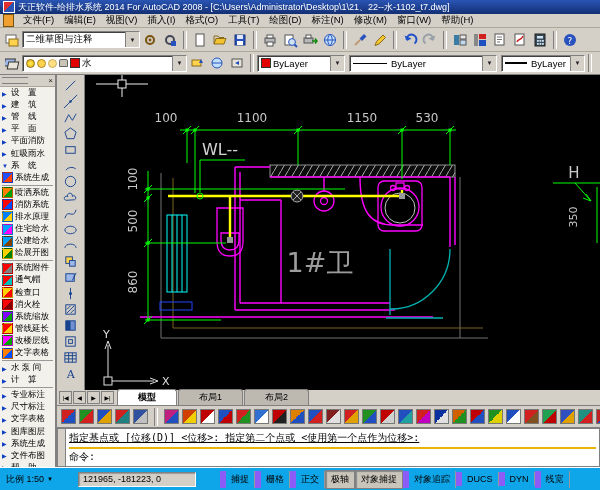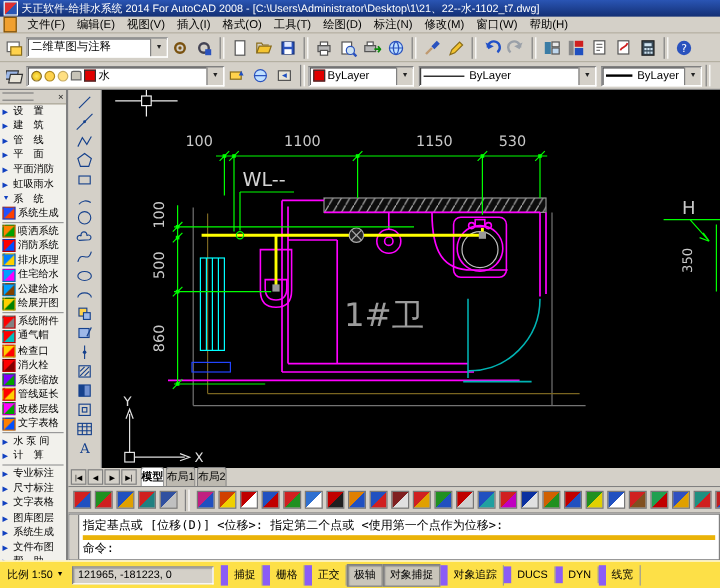--- a/index.html
+++ b/index.html
@@ -51,37 +51,37 @@
            box-sizing:border-box;display:flex;flex-direction:column;align-items:center;padding-top:2px;}
   .dtbtn{width:19px;height:16px;display:flex;align-items:center;justify-content:center;flex:none;}
   
   #canvas{left:85px;top:75px;width:515px;height:315px;background:#000;}
   
   #tabbar{left:57px;top:390px;width:543px;height:16px;background:#d4d0c8;display:flex;align-items:flex-end;
           border-bottom:1px solid #808080;box-sizing:border-box;}
   .tab-arrows{display:flex;gap:1px;padding:0 3px 1px 2px;}
   .tab-arrow{font-size:6px;border:1px solid #808080;background:#d4d0c8;width:11px;height:11px;
              display:flex;align-items:center;justify-content:center;}
-  .tab{font-size:9px;padding:1px 0 1px;border:1px solid #808080;border-bottom:none;background:#bdb9b0;
+  .tab{font-size:9px;padding:1px 20px 1px;border:1px solid #808080;border-bottom:none;background:#bdb9b0;
        border-radius:3px 3px 0 0;margin-right:1px;}
   .tab.active{background:#fff;font-weight:bold;}
   
   #tzbar{left:57px;top:406px;width:543px;height:22px;background:#d4d0c8;display:flex;align-items:center;
          gap:3px;padding-left:4px;box-sizing:border-box;border-bottom:1px solid #808080;}
   .tzico{width:13px;height:13px;border:1px solid #777;flex:none;}
   
   #cmd{left:57px;top:428px;width:543px;height:39px;background:#fff;border:1px solid #808080;
        box-sizing:border-box;display:flex;}
   #cmd .gut{width:7px;background:#d4d0c8;border-right:1px solid #808080;}
   #cmd .txt{flex:1;font-family:"DejaVu Sans Mono",monospace;font-size:10px;color:#000;
             display:flex;flex-direction:column;justify-content:space-between;padding:2px 3px;box-sizing:border-box;}
-  #cmd .hist{border-bottom:4px solid #eab308;padding-bottom:2px;white-space:nowrap;overflow:hidden;}
-  
-  #statusbar{left:0;top:467px;width:600px;height:23px;background:#fde047;border-top:1px solid #fff;
-             display:flex;align-items:center;font-size:9px;box-sizing:border-box;padding-left:3px;}
+  #cmd .hist{border-bottom:2px solid #eab308;padding-bottom:2px;white-space:nowrap;overflow:hidden;text-decoration:underline;}
+  
+  #statusbar{left:0;top:467px;width:600px;height:23px;background:#0ea5e9;border-top:1px solid #fff;
+             display:flex;align-items:center;font-size:9px;box-sizing:border-box;padding-left:3px;gap:18px;}
   #scalebtn{display:flex;align-items:center;gap:3px;padding:2px 3px;}
   #scalebtn .dn{font-size:6px;}
   #coords{width:118px;height:15px;border:1px solid #808080;border-right-color:#fff;border-bottom-color:#fff;
           background:#d4d0c8;box-shadow:inset 1px 1px 1px #999;display:flex;align-items:center;
           padding-left:4px;box-sizing:border-box;margin:0 6px 0 4px;font-size:9px;white-space:nowrap;}
   .tog{padding:2px 5px;border-left:6px solid #8b5cf6;border-right:1px solid #999;white-space:nowrap;}
   .tog.on{border:1px solid #808080;background:#c9c5ba;box-shadow:inset 1px 1px 1px #888;}
   svg text{user-select:none;}
 </style>
 </head>

